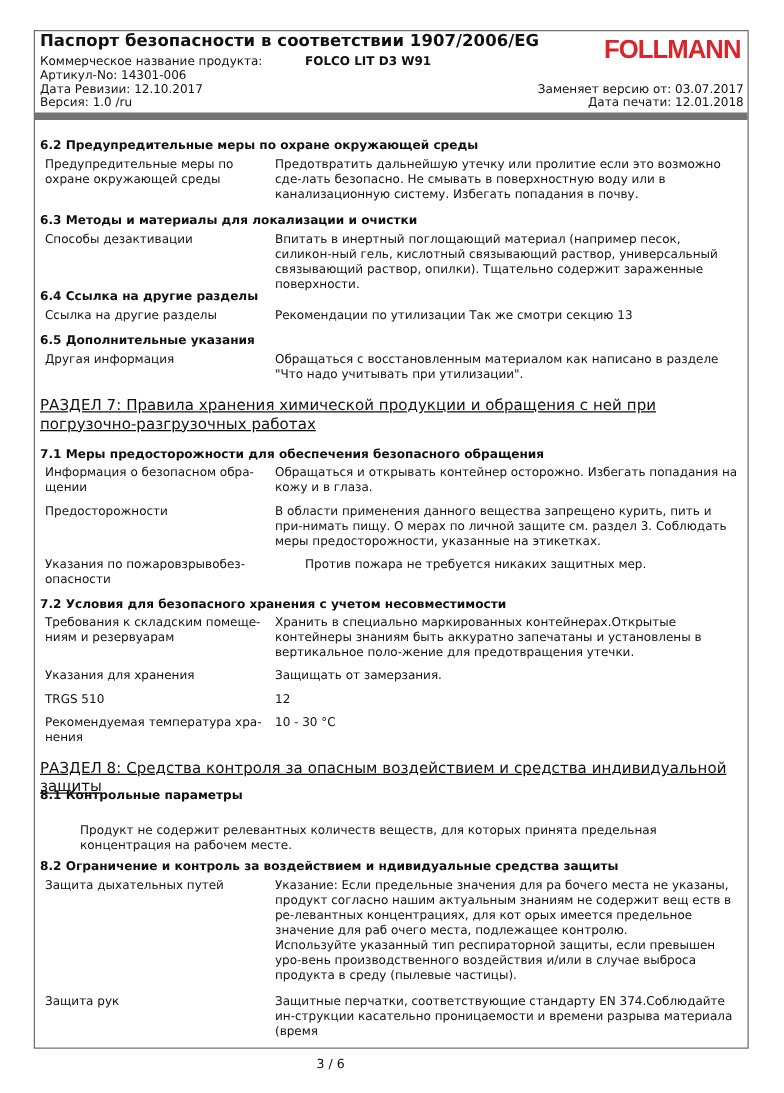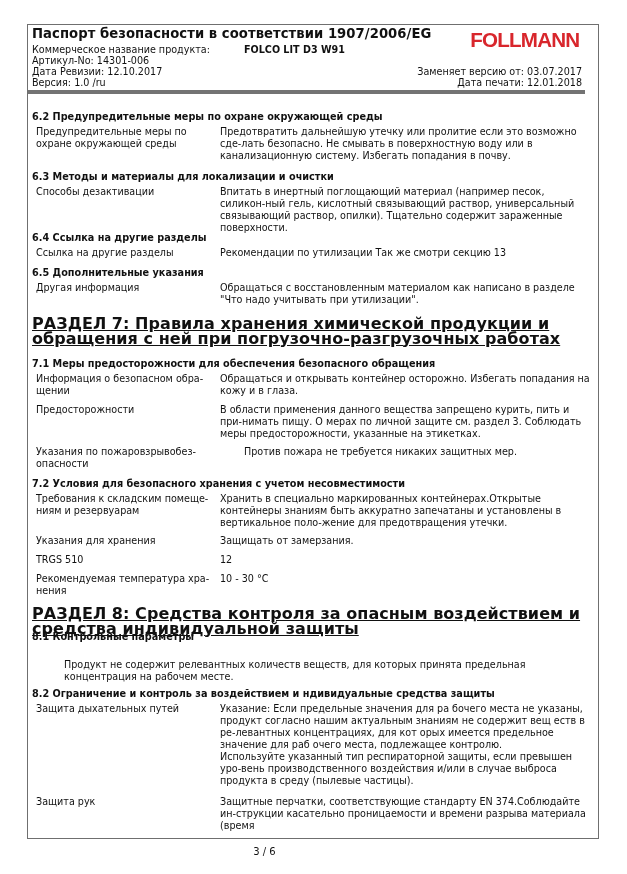--- a/index.html
+++ b/index.html
@@ -1,35 +1,35 @@
 <!DOCTYPE html>
 <html><head>
 <meta charset="utf-8">
 <style>
   html, body { margin:0; padding:0; background:#ffffff; }
   body { width:627px; height:874px; position:relative; overflow:hidden;
          font-family:"DejaVu Sans", sans-serif; color:#111; }
   .page { position:absolute; left:27px; top:24px; width:572px; height:815px;
           border:1px solid #6f6f6f; box-sizing:border-box; }
-  .header { position:absolute; left:0; top:0; right:13px; height:65px;
-            border-bottom:4px solid #737373; }
+  .header { position:absolute; left:0; top:0; right:0; height:65px;
+            border-bottom:6px solid #737373; }
   .title { position:absolute; left:4px; top:1px; font-size:13.2px; font-weight:bold;
            letter-spacing:0.05px; white-space:nowrap; }
   .hline { position:absolute; left:4px; font-size:9.6px; white-space:nowrap; }
   .hline b { font-weight:bold;padding-left:28px; }
   .hright { position:absolute; right:3px; font-size:9.6px; white-space:nowrap; text-align:right; }
   .logo { position:absolute; right:6px; top:3px; font-family:"Liberation Sans", sans-serif;
           font-weight:bold; font-size:21px; color:#d8262c; letter-spacing:-0.8px;
           transform:scaleX(0.98); transform-origin:right; }
   .content { position:absolute; left:0; top:66px; right:0; }
   .abs { position:absolute; white-space:nowrap; }
   .sub { font-size:9.7px; font-weight:bold; left:4px; }
   .lbl { font-size:9.6px; left:8px; line-height:12px; white-space:normal; width:180px; }
   .val { font-size:9.6px; left:192px; line-height:12px; white-space:normal; width:372px; }
-  .sec { font-size:16px; font-weight:bold; text-decoration:underline; left:4px;
+  .sec { font-size:12px; font-weight:normal; text-decoration:underline; left:4px;
          line-height:14.5px; white-space:normal; width:560px; letter-spacing:0.05px; }
   .indent { font-size:9.6px; left:36px; line-height:12px; white-space:normal; width:530px; }
   .pagenum { position:absolute; left:0; width:529px; top:846px; text-align:center;
              font-size:10px; }
 </style>
 </head>
 <body>
 
 <div class="page">
   <div class="header">

